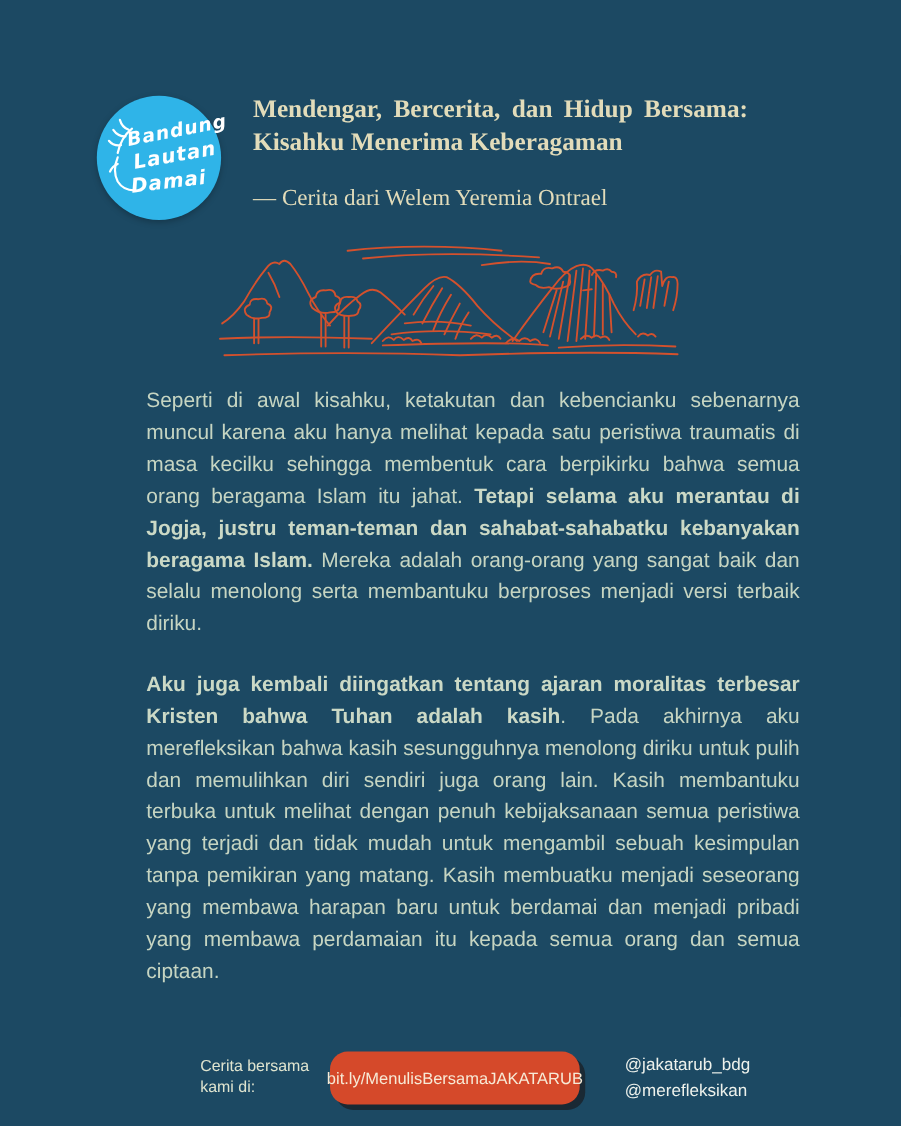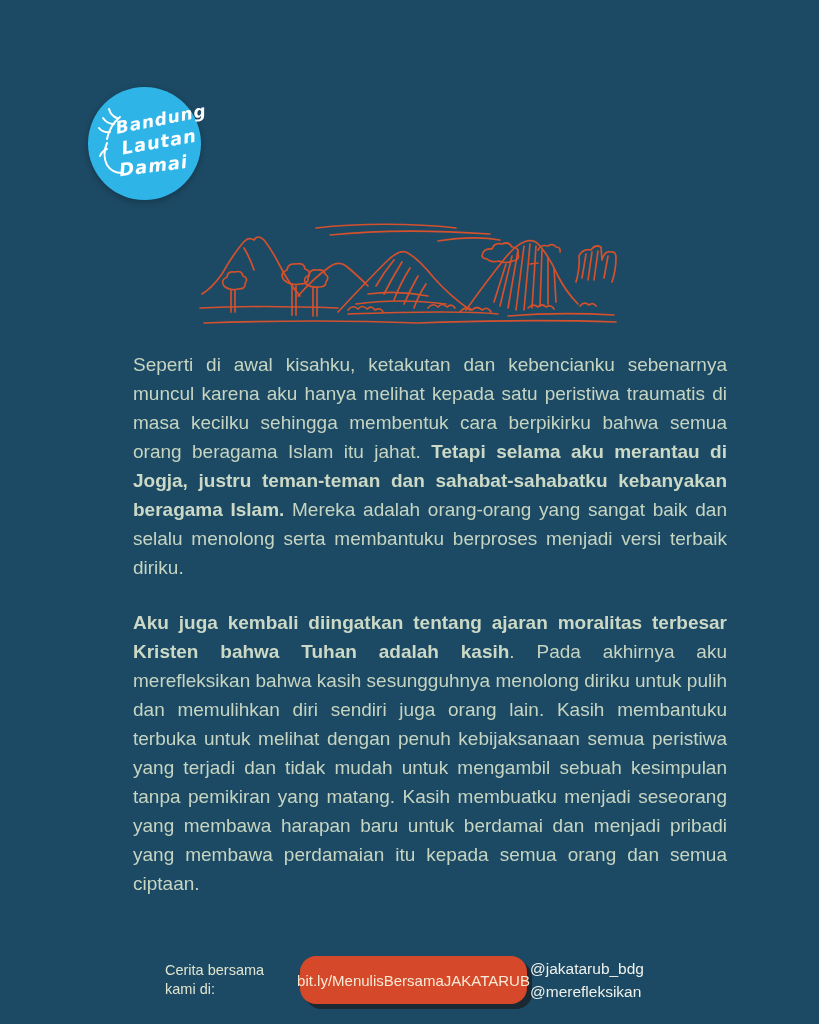--- a/index.html
+++ b/index.html
@@ -57,36 +57,36 @@
     color:#c6d5c2;
     font-size:19px; line-height:29px;
     text-align:justify;
     margin-left:20px;
   }
   .story p + p { margin-top:26px; }
   .story b { font-weight:bold; color:#cbd9c6; }
 
   
   .footer-label {
-    position:absolute; left:165px; top:961px;
+    position:absolute; left:182px; top:961px;
     font-size:14.5px; line-height:19px;
     color:#dfe4cf;
   }
   .link-button {
     position:absolute; left:300px; top:956px;
     width:227px; height:48px;
     background:#d5492a;
     border-radius:16px;
     display:flex; align-items:center; justify-content:center;
     color:#f7ead6; font-size:15px;
     box-shadow:5px 5px 0 rgba(24,10,6,.5);
     cursor:pointer;
   }
   .socials {
-    position:absolute; left:530px; top:957px;
+    position:absolute; left:568px; top:957px;
     font-size:15.5px; line-height:23px;
     color:#eef2ec;
   }
 </style>
 </head>
 <body>
 
 <div class="page">
 
   <div class="logo">
@@ -98,20 +98,25 @@
         <path d="M16 29 q-7 1 -11 -4"></path>
         <path d="M13 40 Q8 52 13 62 Q18 70 28 70"></path>
         <path d="M13 46 q-5 2 -7 7"></path>
       </g>
     </svg>
     <span class="logo-line logo-l1">Bandung</span>
     <span class="logo-line logo-l2">Lautan</span>
     <span class="logo-line logo-l3">Damai</span>
   </div>
 
+  <div class="header-text">
+    <div class="title-line1">Mendengar, Bercerita, dan Hidup Bersama:</div>
+    <div class="title-line2">Kisahku Menerima Keberagaman</div>
+    <div class="byline">— Cerita dari Welem Yeremia Ontrael</div>
+  </div>
 
   <svg class="illustration" viewBox="0 0 420 110">
     <g stroke="#d4512d" fill="none" stroke-width="1.7" stroke-linecap="round" stroke-linejoin="round">
 
       <path d="M118 8 C160 3 215 3 258 8"></path>
       <path d="M132 15 C180 10 235 10 292 14"></path>
       <path d="M240 21 C265 17 285 17 302 20"></path>
 
       <path d="M284 36 q1 -8 10 -7 q2 -7 10 -5 q7 -3 10 3 q7 0 6 7 q2 6 -5 7 q-8 3 -14 0 q-8 2 -12 -2 q-5 -1 -5 -3"></path>
       <path d="M340 30 q3 -6 10 -4 q5 -3 8 1 q5 0 4 5"></path>

